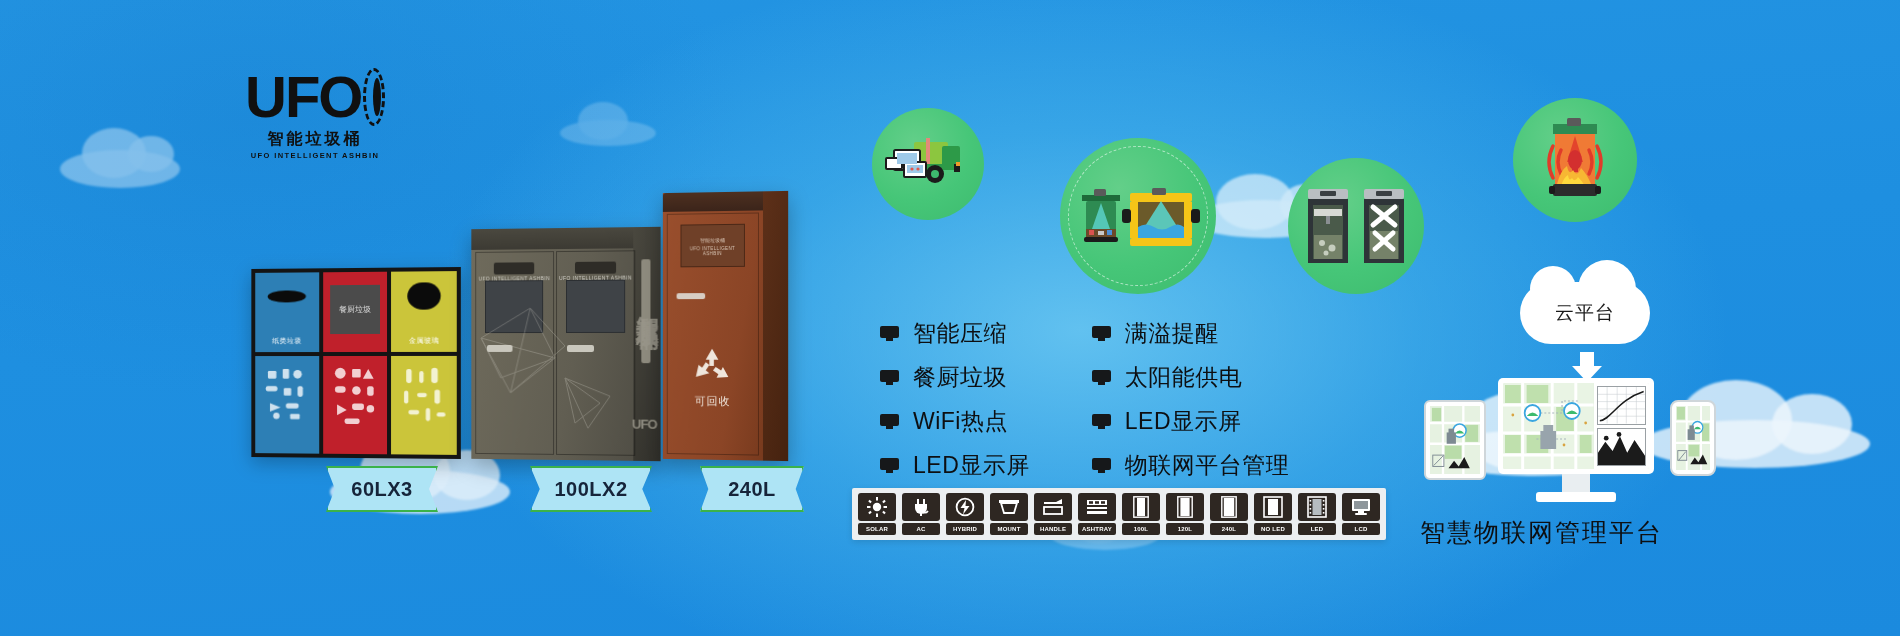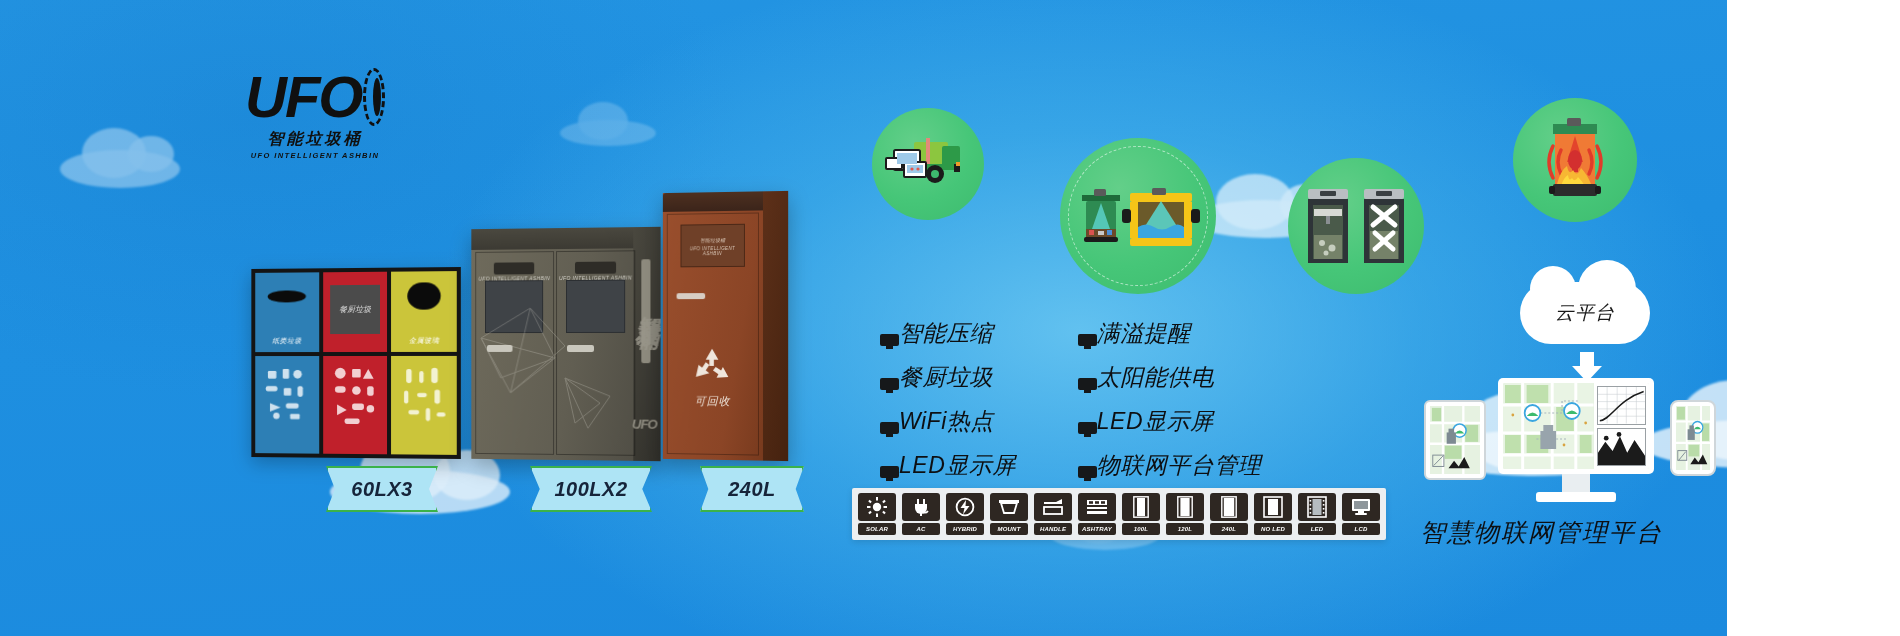--- a/index.html
+++ b/index.html
@@ -3,27 +3,26 @@
 <meta charset="utf-8">
 <style>
   * { box-sizing: border-box; margin: 0; padding: 0; }
   html, body {
     width: 1900px; height: 636px;
     overflow: hidden;
     font-family: "Liberation Sans", "DejaVu Sans", sans-serif;
   }
   #banner {
     position: relative;
-    width: 1727px; height: 636px;
+    width: 1900px; height: 636px;
     background:
       radial-gradient(ellipse 900px 520px at 1080px 330px, rgba(120,210,245,0.75) 0%, rgba(90,195,240,0.40) 38%, rgba(60,170,230,0.0) 72%),
       radial-gradient(ellipse 700px 400px at 250px 120px, rgba(20,120,200,0.30) 0%, rgba(20,120,200,0.0) 70%),
       linear-gradient(175deg, #2394e2 0%, #1e8fe0 45%, #1b8ade 100%);
     overflow: hidden;
-    font-style: italic;
   }
   
   .cloud { position: absolute; background: rgba(255,255,255,0.80); border-radius: 50%; filter: blur(1px); }
   .cloud::before, .cloud::after {
     content:""; position:absolute; background: inherit; border-radius:50%;
   }
   .cloud-a { width:120px; height:38px; left:60px; top:150px; opacity:.45; }
   .cloud-a::before { width:64px; height:50px; left:22px; top:-22px; }
   .cloud-a::after  { width:46px; height:36px; left:68px; top:-14px; }
   .cloud-b { width:180px; height:44px; left:330px; top:470px; opacity:.85; }
@@ -183,21 +182,21 @@
   #gc1 { left:872px; top:108px; width:112px; height:112px; }
   #gc2 { left:1060px; top:138px; width:156px; height:156px; }
   #gc3 { left:1288px; top:158px; width:136px; height:136px; }
   #gc4 { left:1513px; top:98px; width:124px; height:124px; }
   .gc-inner { position:absolute; inset:0; display:flex; align-items:center; justify-content:center; }
   .dashed-arc { position:absolute; border:1px dashed rgba(255,255,255,.55); border-radius:50%; }
 
   
   #features { position:absolute; left:880px; top:318px; display:flex; gap:62px; }
   .feat-col { display:flex; flex-direction:column; gap:13px; }
-  .feat-row { display:flex; align-items:flex-end; }
+  .feat-row { display:flex; align-items:center; gap:14px; }
   .feat-icon { width:19px; height:15px; position:relative; flex:0 0 auto; }
   .feat-icon .scr { position:absolute; left:0; top:0; width:19px; height:12px;
     background:#16181a; border-radius:2px; }
   .feat-icon .std { position:absolute; left:6px; top:12px; width:7px; height:3px; background:#16181a; }
   .feat-text { font-size:23px; color:#0d0f12; font-weight:500; letter-spacing:.5px; white-space:nowrap; }
 
   
   #spec-strip {
     position:absolute; left:852px; top:488px;
     background:#eceff1; padding:5px 6px;

